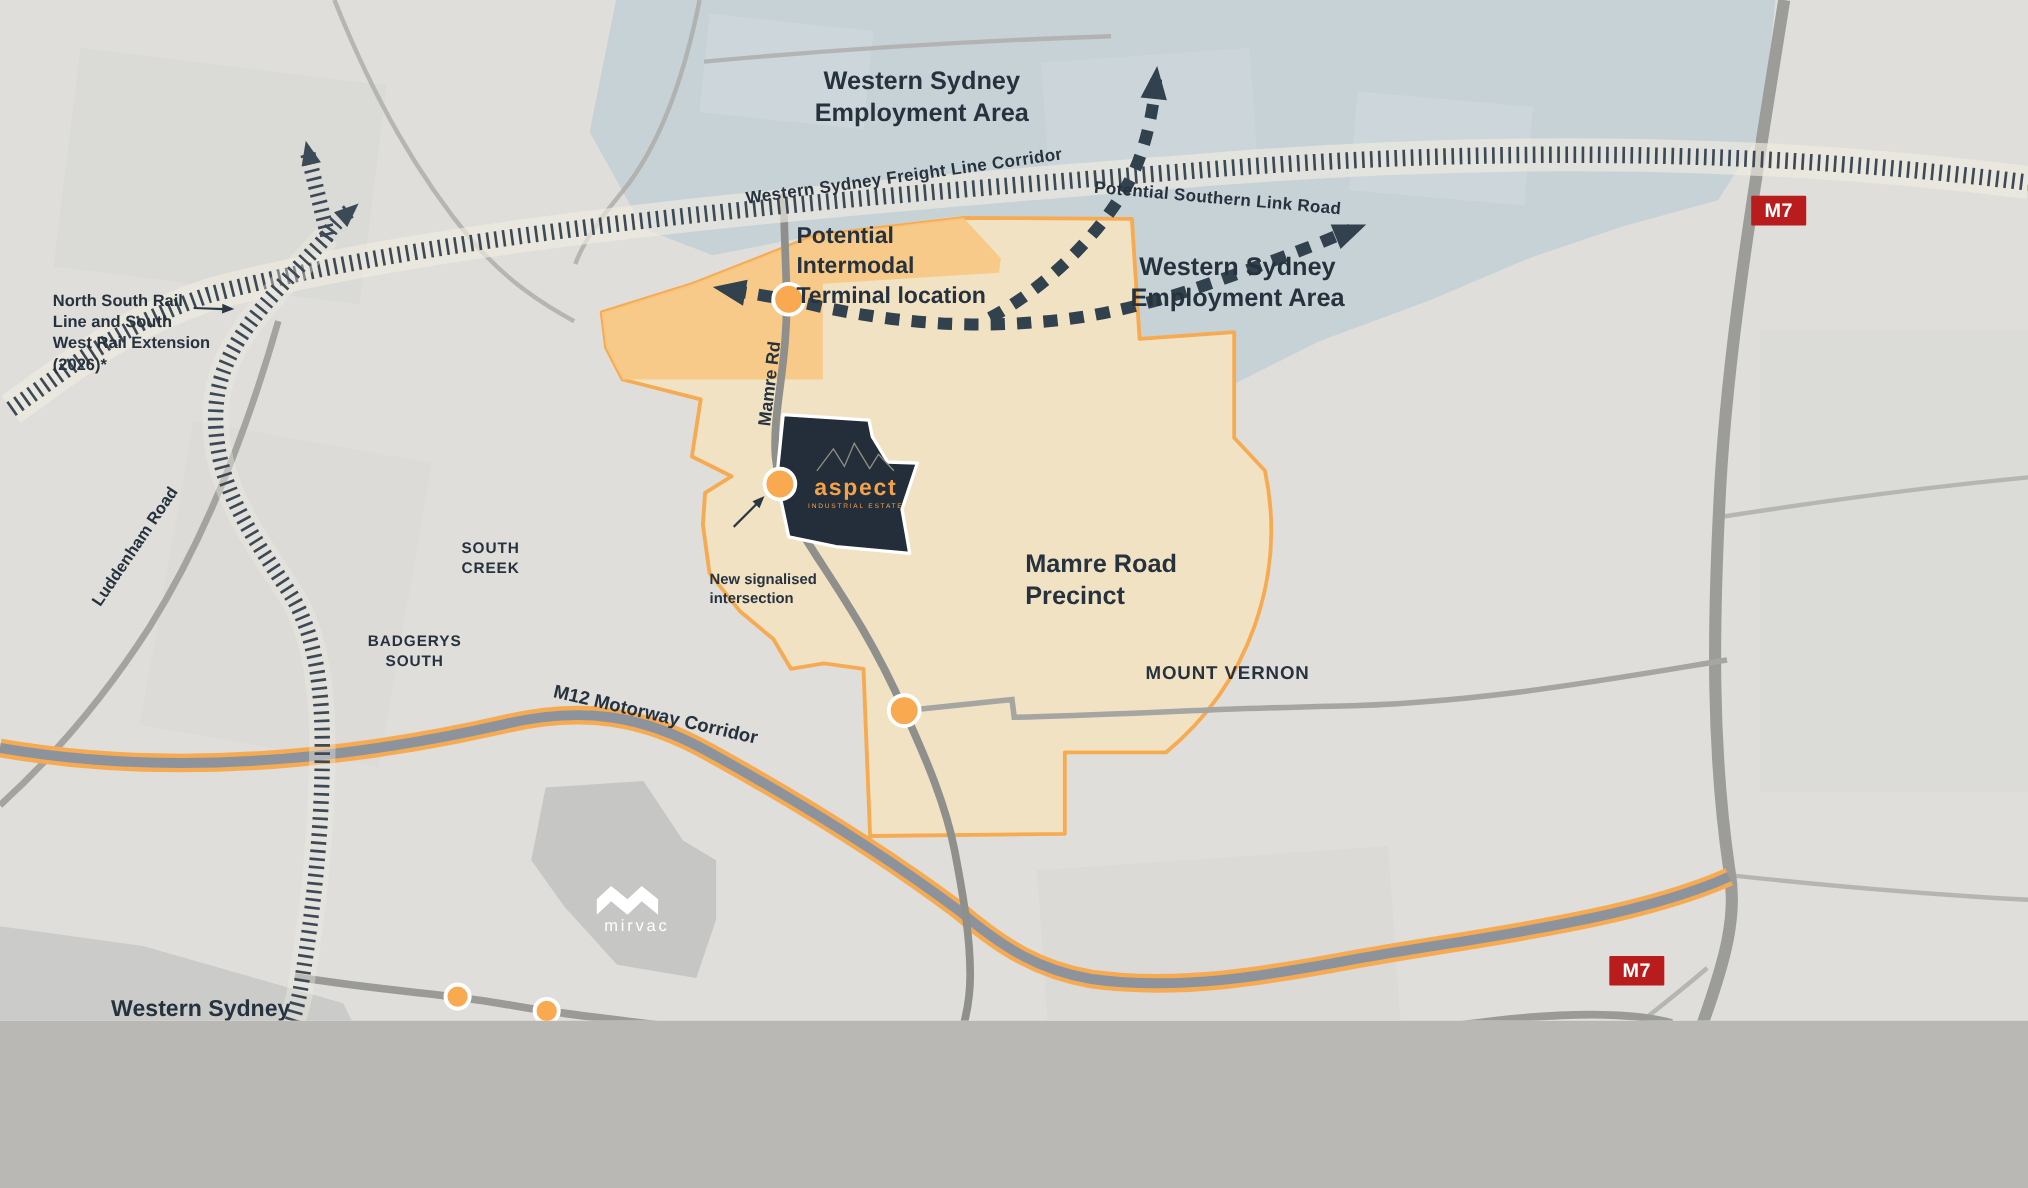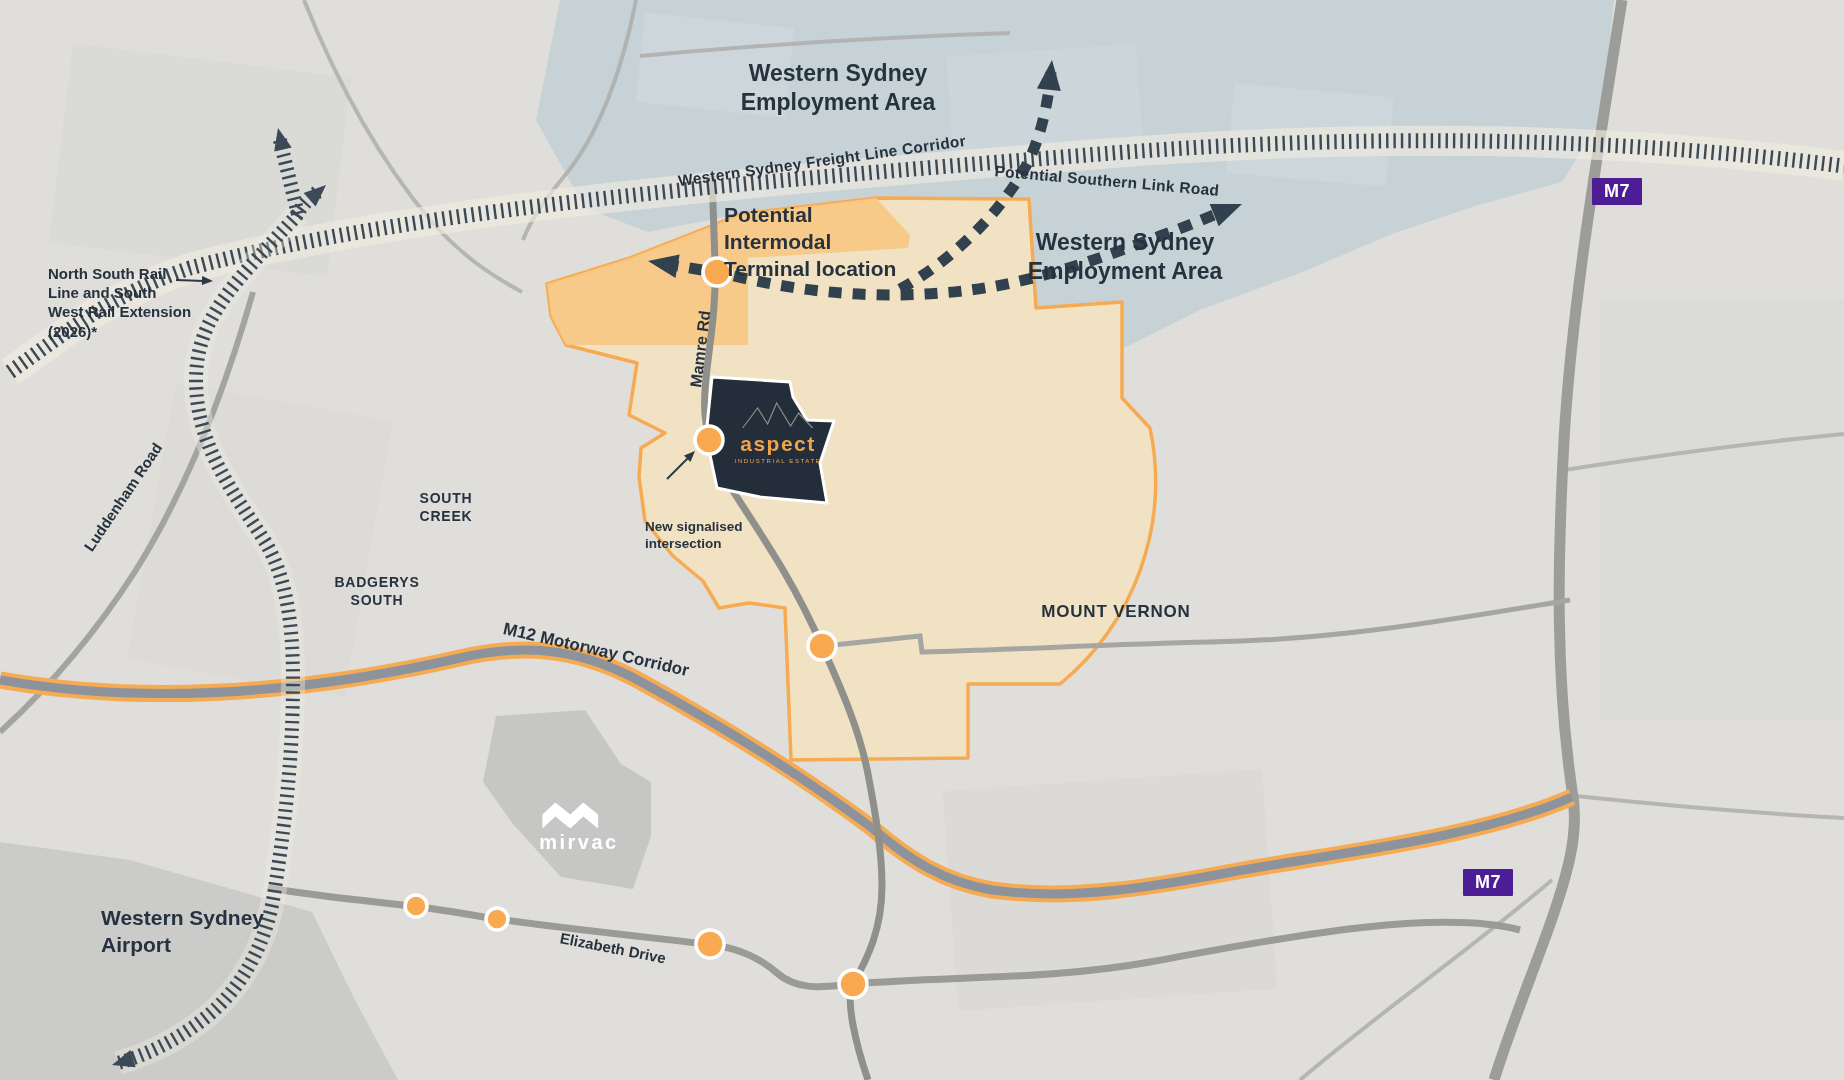--- a/index.html
+++ b/index.html
@@ -1,26 +1,26 @@
 <!DOCTYPE html>
 <html><head>
 <meta charset="utf-8">
 <style>
   html,body{margin:0;padding:0;background:#b9b8b5;}
-  .stage{position:relative;width:1844px;height:1080px;overflow:hidden;
+  .stage{position:relative;width:1844px;height:928px;overflow:hidden;
          background:#dfdedb;font-family:"Liberation Sans",sans-serif;}
   svg.map{position:absolute;left:0;top:0;}
   .lbl{position:absolute;color:#26323e;font-weight:700;white-space:pre-line;
        line-height:1.28;transform-origin:center center;}
   .c{text-align:center;}
-  .badge{position:absolute;width:50px;height:27px;background:#4c1d95;color:#ffffff;
+  .badge{position:absolute;width:50px;height:27px;background:#b91c1c;color:#ffffff;
          font-weight:700;font-size:18px;display:flex;align-items:center;justify-content:center;
          border-radius:1px;letter-spacing:.5px;}
   .mirvac{position:absolute;display:flex;flex-direction:column;align-items:center;color:#ffffff;}
-  .mirvac .word{font-size:20px;font-weight:700;letter-spacing:2.5px;margin-top:2px;padding-left:18px;}
+  .mirvac .word{font-size:15px;font-weight:400;letter-spacing:2.5px;margin-top:2px;padding-left:18px;}
   .aspect-logo{position:absolute;display:flex;flex-direction:column;align-items:center;color:#f2a24b;}
   .aspect-logo .word{font-size:21px;font-weight:700;letter-spacing:1.5px;margin-top:2px;}
   .aspect-logo .tag{font-size:6px;font-weight:400;letter-spacing:1.6px;margin-top:2px;}
 </style>
 </head>
 <body>
 
 <div class="stage">
 
 <svg class="map" width="1844" height="1080" viewBox="0 0 1844 1080">
@@ -159,20 +159,22 @@
 
 <div class="lbl" style="left:645px;top:480px;font-size:13.5px;margin-top:38px;">New signalised
 intersection</div>
 
 <div class="lbl c" style="left:446px;top:508px;transform:translate(-50%,-50%);font-size:14px;letter-spacing:.8px;">SOUTH
 CREEK</div>
 
 <div class="lbl c" style="left:377px;top:592px;transform:translate(-50%,-50%);font-size:14px;letter-spacing:.8px;">BADGERYS
 SOUTH</div>
 
+<div class="lbl" style="left:932px;top:498px;font-size:23px;">Mamre Road
+Precinct</div>
 
 <div class="lbl" style="left:1116px;top:612px;transform:translate(-50%,-50%);font-size:17px;letter-spacing:.8px;">MOUNT VERNON</div>
 
 <div class="lbl" style="left:596px;top:650px;transform:translate(-50%,-50%) rotate(13deg);font-size:17px;">M12 Motorway Corridor</div>
 
 <div class="lbl" style="left:123px;top:497px;transform:translate(-50%,-50%) rotate(-56deg);font-size:15px;">Luddenham Road</div>
 
 <div class="lbl" style="left:101px;top:905px;font-size:21px;">Western Sydney
 Airport</div>
 

